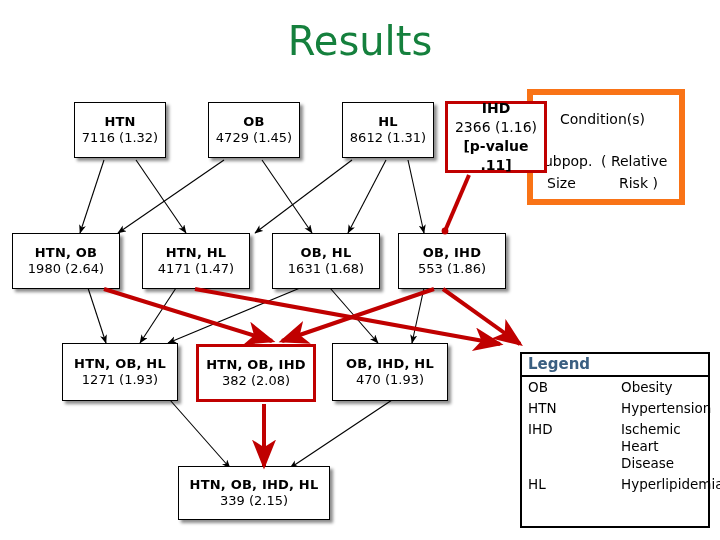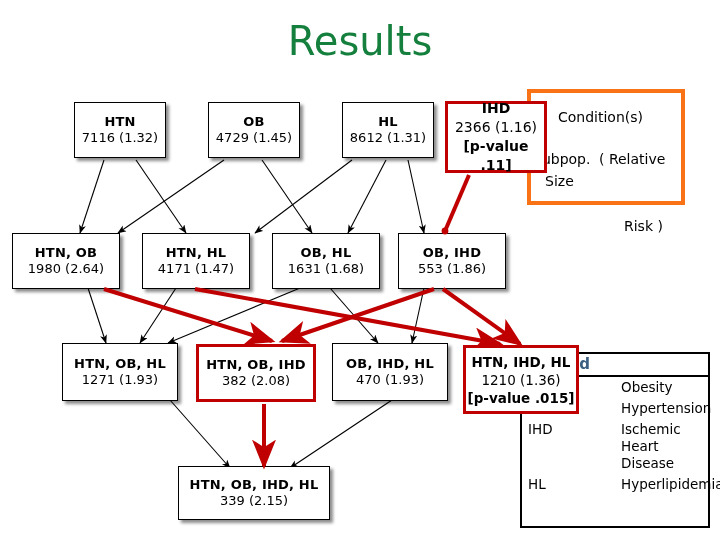--- a/index.html
+++ b/index.html
@@ -80,21 +80,21 @@
   }
   .callout .c-l1 { font-weight: 700; }
   .callout .c-l2 { font-weight: 400; }
   .callout .c-l3 { font-weight: 700; }
 
   
   #anno-box {
     position: absolute;
     box-sizing: border-box;
     background: #ffffff;
-    border: 4px solid #f97316;
+    border: 6px solid #f97316;
     z-index: 4;
   }
   .anno-txt {
     position: absolute;
     font-family: "DejaVu Sans", sans-serif;
     font-size: 14px;
     line-height: 18px;
     color: #000000;
     white-space: pre;
   }
@@ -226,21 +226,21 @@
   <div class="node" style="left:342px; top:102px; width:92px;  height:56px;">
     <div class="n-label">HL</div>
     <div class="n-stat">8612 (1.31)</div>
   </div>
 
   <div id="anno-box" style="left:527px; top:89px; width:158px; height:116px;">
     <div class="anno-txt" style="left:27px; top:15px;">Condition(s)</div>
     <div class="anno-txt" style="left:2px;  top:57px;">Subpop.</div>
     <div class="anno-txt" style="left:68px; top:57px;">( Relative</div>
     <div class="anno-txt" style="left:14px; top:79px;">Size</div>
-    <div class="anno-txt" style="left:93px; top:79px;margin-top:45px;">Risk )</div>
+    <div class="anno-txt" style="left:86px; top:79px;">Risk )</div>
   </div>
 
   <div class="callout" style="left:445px; top:101px; width:102px; height:72px;">
     <div class="c-l1">IHD</div>
     <div class="c-l2">2366 (1.16)</div>
     <div class="c-l3">[p-value .11]</div>
   </div>
 
   <div class="node" style="left:12px;  top:233px; width:108px; height:56px;">
     <div class="n-label">HTN, OB</div>
@@ -298,24 +298,19 @@
         <td>Ischemic Heart Disease</td>
       </tr>
       <tr>
         <td class="abbr">HL</td>
         <td>Hyperlipidemia</td>
       </tr>
     </tbody>
       </table>
   </div>
 
-  <div class="callout" style="left:463px; top:345px; width:116px; height:69px; font-size:13.5px; line-height:18px;">
-    <div class="c-l1">HTN, IHD, HL</div>
-    <div class="c-l2">1210 (1.36)</div>
-    <div class="c-l3">[p-value .015]</div>
-  </div>
 
   <div class="node" style="left:178px; top:466px; width:152px; height:54px;">
     <div class="n-label">HTN, OB, IHD, HL</div>
     <div class="n-stat">339 (2.15)</div>
   </div>
 
 </div>
 
 </body></html>

